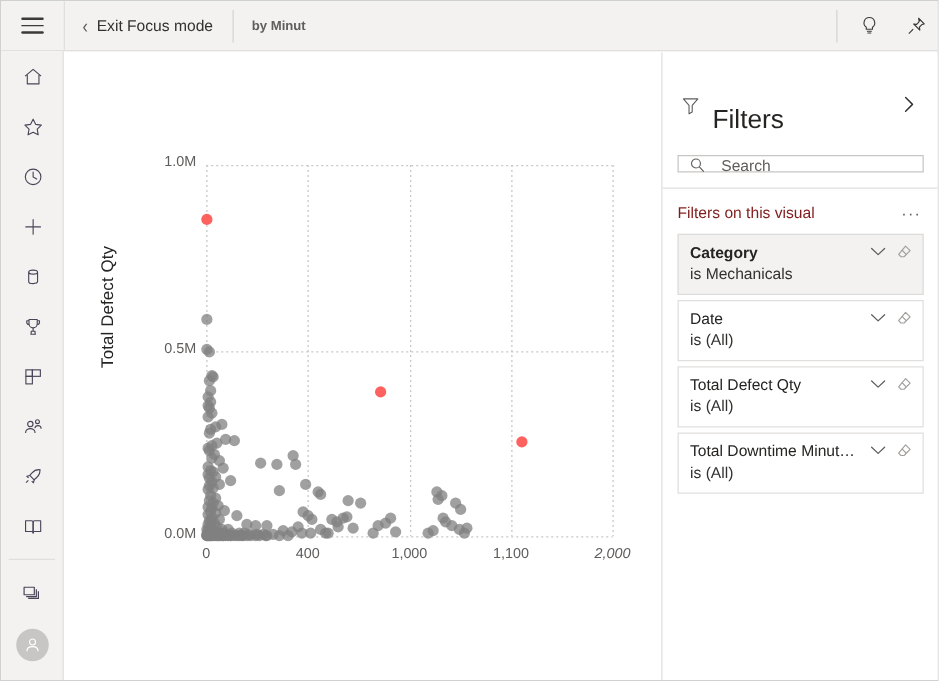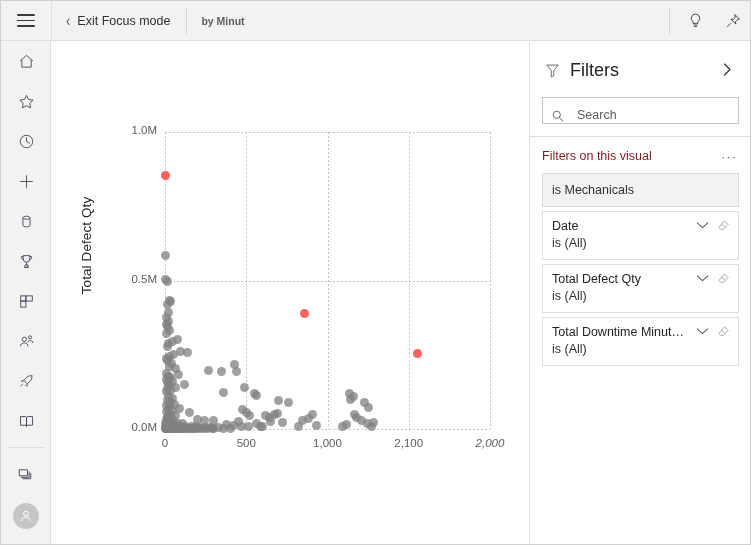--- a/index.html
+++ b/index.html
@@ -157,33 +157,33 @@
     position: absolute; left: 528px; top: 41px;
     width: 222px; height: 504px;
     background: #ffffff;
     border-left: 1px solid #e1dfdd;
   }
   .filters-head {
     display: flex; align-items: center;
     padding: 18px 14px 14px 14px;
   }
   .filters-head .ftitle {
-    font-size: 18px; color: #252423; margin-left: 9px;
+    font-size: 21px; color: #252423; margin-left: 9px; margin-top: 24px;
   }
   .filters-head .expander {
     margin-left: auto; cursor: pointer;
     font-size: 14px; color: #323130; line-height: 1;
     padding: 2px 4px;
   }
   .searchbox {
     margin: 2px 12px 0 12px;
-    height: 27px;
+    height: 14px;
     border: 1px solid #c8c6c4;
     background: #fff;
-    display: flex; align-items: flex-end;
+    display: flex; align-items: flex-start;
     padding: 0 8px;
     cursor: text;
   }
   .searchbox .sicon { margin-right: 10px; display: flex; }
   .searchbox input {
     border: none; outline: none;
     font-size: 12.5px; color: #323130;
     font-family: "Liberation Sans", sans-serif;
     width: 100%; background: transparent;
   }
@@ -388,23 +388,23 @@
   <div class="canvas">
     <div class="vis" id="vis">
       <div class="ylabel">Total Defect Qty</div>
       <div id="yticks">
           <div class="ytick" style="right: 372px; top: 379px;">0.0M</div>
           <div class="ytick" style="right: 372px; top: 230.5px;">0.5M</div>
           <div class="ytick" style="right: 372px; top: 82px;">1.0M</div>
         </div>
       <div id="xticks">
           <div class="xtick" style="left: 83px; top: 395px;">0</div>
-          <div class="xtick" style="left: 164.25px; top: 395px;">500</div>
+          <div class="xtick" style="left: 164.25px; top: 395px;">400</div>
           <div class="xtick" style="left: 245.5px; top: 395px;">1,000</div>
-          <div class="xtick" style="left: 326.75px; top: 395px;">2,100</div>
+          <div class="xtick" style="left: 326.75px; top: 395px;">1,100</div>
           <div class="xtick" style="left: 408px; top: 395px; font-style: italic;">2,000</div>
         </div>
       <div class="plot" id="plot">
           <div class="gridv" style="left: 0px;"></div>
           <div class="gridv" style="left: 81.25px;"></div>
           <div class="gridv" style="left: 162.5px;"></div>
           <div class="gridv" style="left: 243.75px;"></div>
           <div class="gridv" style="left: 325px;"></div>
           <div class="gridh" style="top: 297px;"></div>
           <div class="gridh" style="top: 148.5px;"></div>
@@ -610,20 +610,38 @@
 
     <div class="pane-div"></div>
 
     <div class="section-head">
       <span class="shlabel">Filters on this visual</span>
       <span class="ellipsis">···</span>
     </div>
 
     <div id="filter-cards">
         <div class="fcard active">
+          <div class="ftop">
+            <span class="fname">Category</span>
+            <div class="ficons">
+              <span class="fi">
+                <svg width="13" height="9" viewBox="0 0 14 9">
+                  <path d="M1.4 1.6L7 6.9l5.6-5.3" fill="none" stroke="#605e5c" stroke-width="1.1" stroke-linecap="round" stroke-linejoin="round"></path>
+                </svg>
+              </span>
+              <span class="fi">
+                <svg width="13" height="13" viewBox="0 0 15 15">
+                  <g fill="none" stroke="#a19f9d" stroke-width="1.05" stroke-linejoin="round">
+                    <path d="M8.6 2.2l4.2 4.2-5.6 5.6H4.4L2.2 9.8z"></path>
+                    <path d="M5.1 5.7l4.2 4.2"></path>
+                  </g>
+                </svg>
+              </span>
+            </div>
+          </div>
           <div class="fval">is Mechanicals</div>
         </div>
         <div class="fcard">
           <div class="ftop">
             <span class="fname">Date</span>
             <div class="ficons">
               <span class="fi">
                 <svg width="13" height="9" viewBox="0 0 14 9">
                   <path d="M1.4 1.6L7 6.9l5.6-5.3" fill="none" stroke="#605e5c" stroke-width="1.1" stroke-linecap="round" stroke-linejoin="round"></path>
                 </svg>

